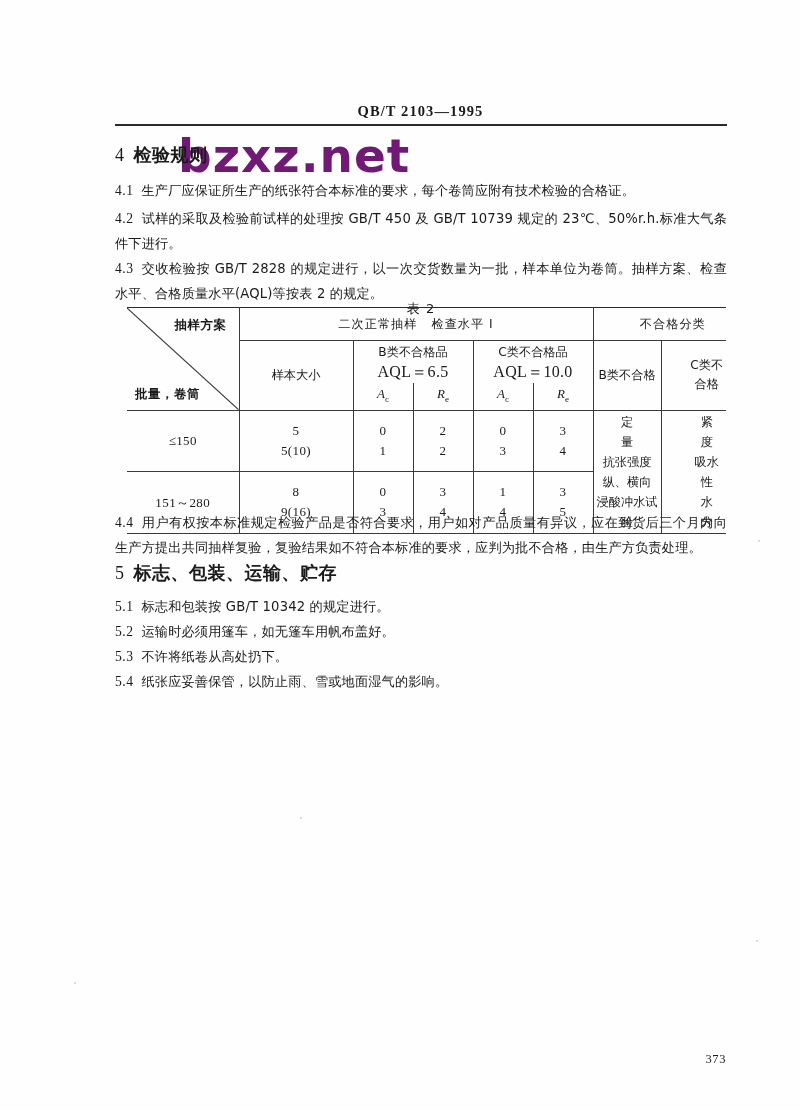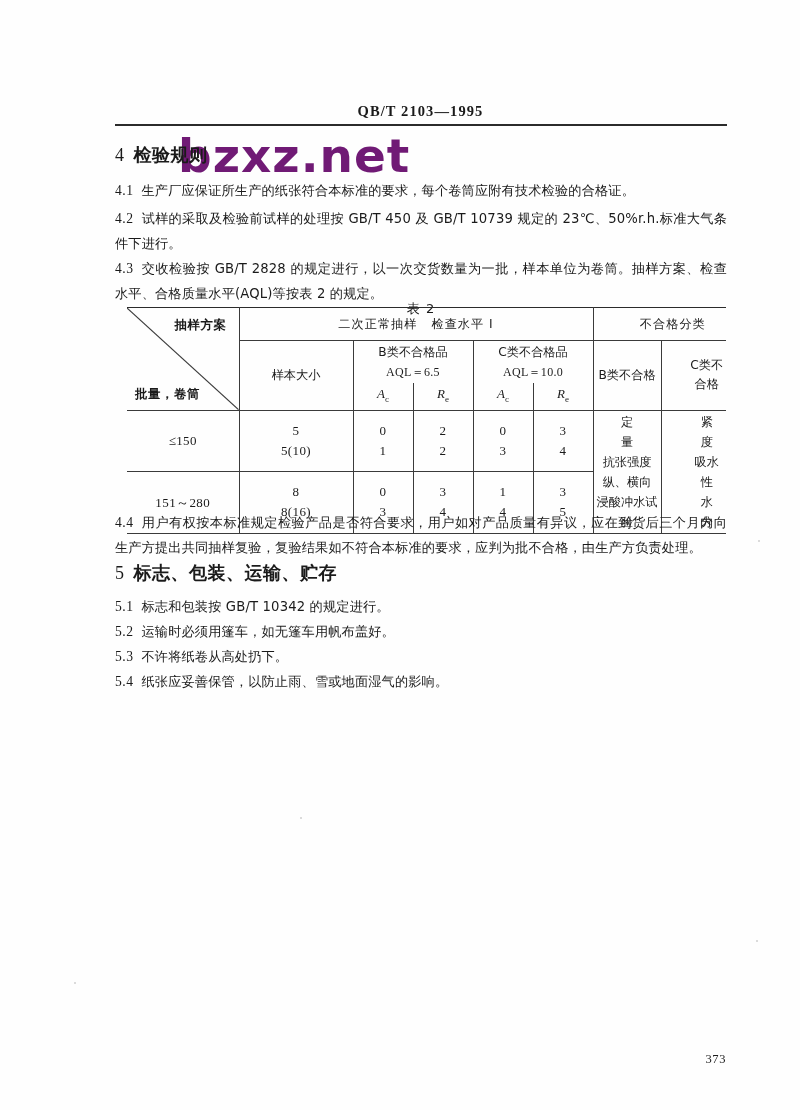--- a/index.html
+++ b/index.html
@@ -92,21 +92,21 @@
     text-align: justify;
   }
   .para .num {
     font-family: "Liberation Serif", serif;
     font-size: 13.6px;
     letter-spacing: 0.5px;
     padding-right: 8px;
   }
   .lat {
     font-family: "Liberation Serif", serif;
-    font-size: 12px;
+    font-size: 16px;
     letter-spacing: 0.3px;
   }
 
   
   .table-caption {
     position: absolute;
     left: 103px;
     top: 284px;
     width: 612px;
     text-align: center;
@@ -323,21 +323,21 @@
               <span class="stack lead-wide">紧  度</span>
               <span class="stack">吸水性</span>
               <span class="stack lead-wide">水  分</span>
             </td>
           </tr>
 
           <tr>
             <td class="edge-l numcell" style="height:52px;">151～280</td>
             <td class="numcell">
               <span class="stack">8</span>
-              <span class="stack">8(16)</span>
+              <span class="stack">9(16)</span>
             </td>
             <td class="numcell">
               <span class="stack">0</span>
               <span class="stack">3</span>
             </td>
             <td class="numcell">
               <span class="stack">3</span>
               <span class="stack">4</span>
             </td>
             <td class="numcell">

